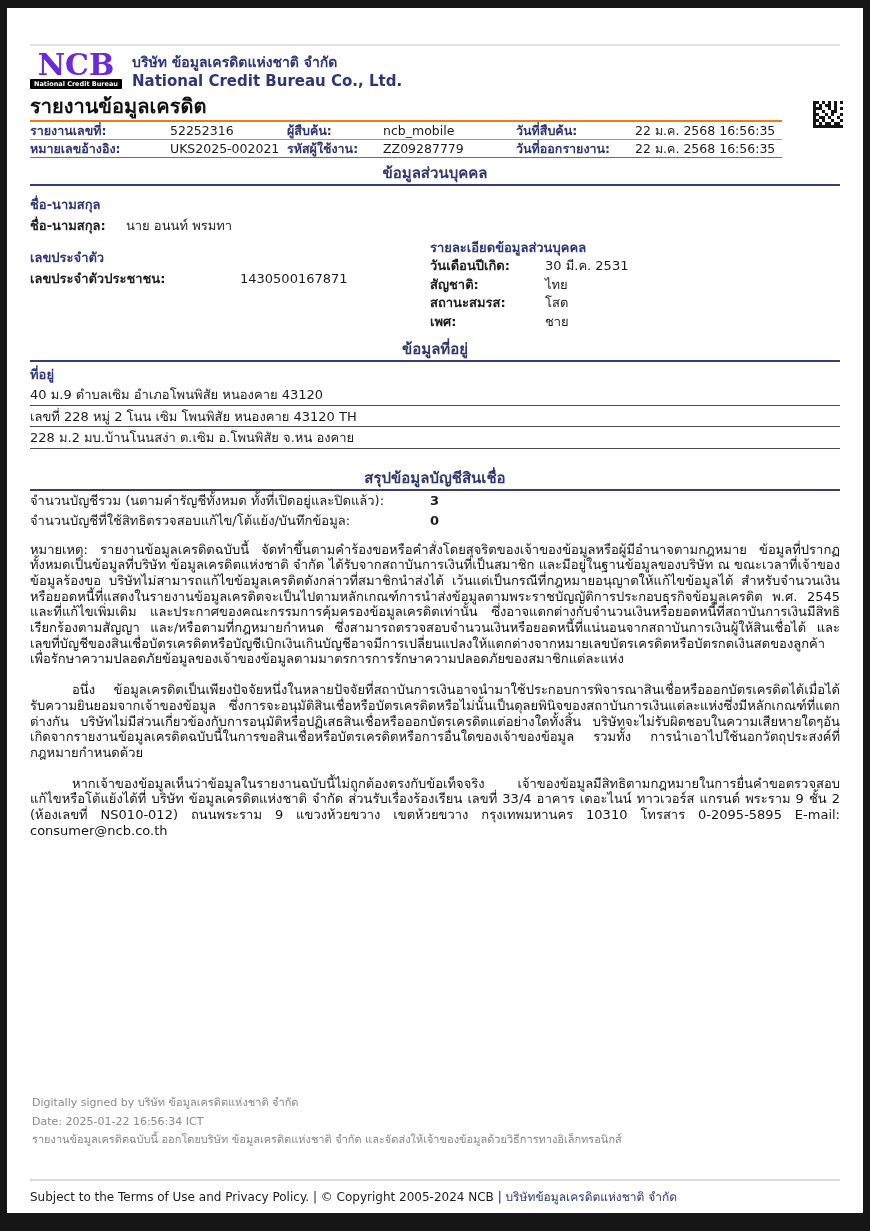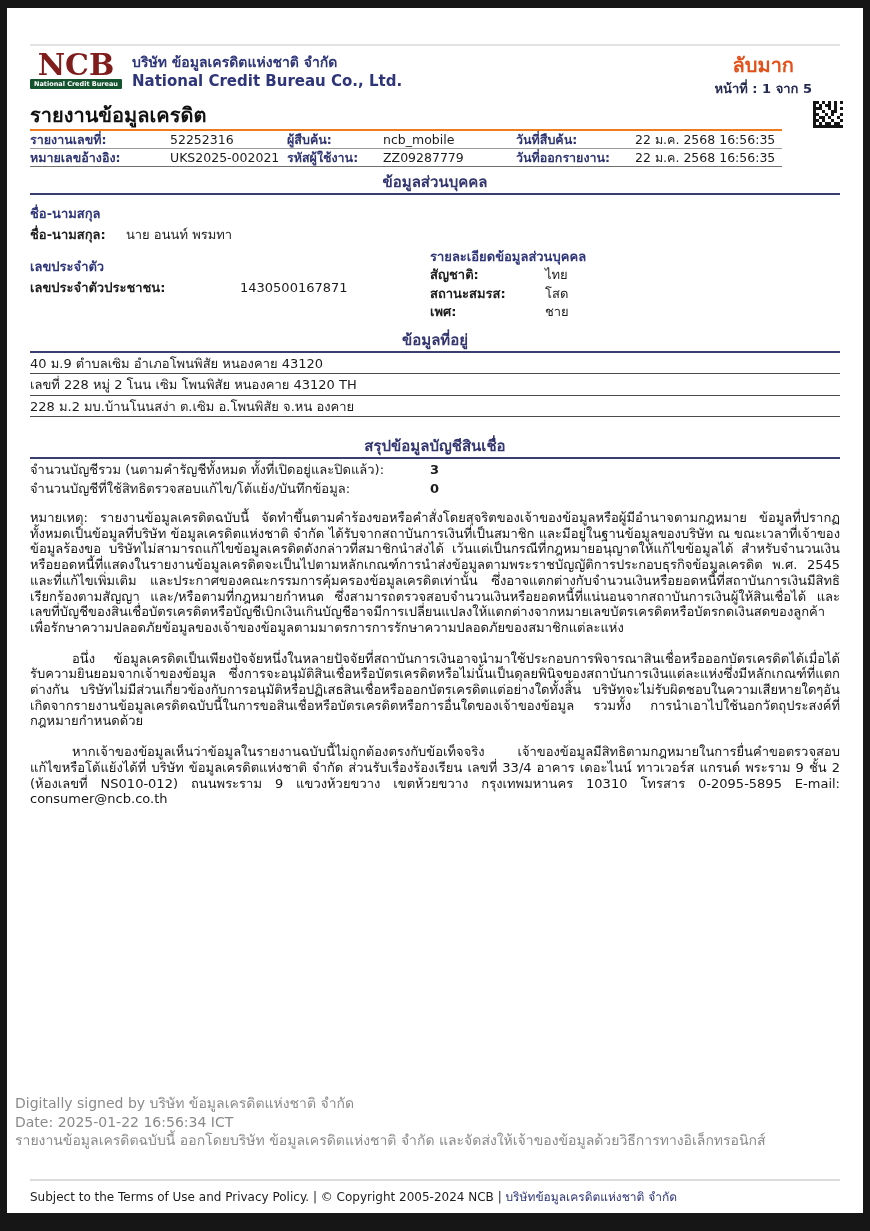--- a/index.html
+++ b/index.html
@@ -19,25 +19,25 @@
     padding: 0 23px;
   }
   .top-rule { margin-top: 36px; border-top: 2px solid #e3e3e3; }
 
   
   .header-row { display: flex; justify-content: space-between; margin-top: 6px; }
   .logo-group { display: flex; align-items: flex-start; }
   .logo-box { width: 92px; text-align: center; }
   .logo-acronym {
     font-size: 30px; font-weight: bold; letter-spacing: 0px;
-    color: #7f1d1d; line-height: 26px;
+    color: #6d28d9; line-height: 26px;
     font-family: "DejaVu Serif", "Liberation Serif", serif;
   }
   .logo-banner {
-    background: #14532d; color: #ffffff;
+    background: #000000; color: #ffffff;
     font-size: 6.5px; font-weight: bold; line-height: 10px;
     margin-top: 1px; border-radius: 1px;
   }
   .company-names { margin-left: 10px; padding-top: 1px; }
   .company-th { color: #2e3578; font-weight: bold; font-size: 14px; line-height: 19px; }
   .company-en { color: #2e3578; font-weight: bold; font-size: 15px; line-height: 18px; }
   .classification-block { text-align: center; padding-right: 28px; padding-top: 2px; }
   .classification { color: #e2511a; font-weight: bold; font-size: 20px; line-height: 22px; }
   .page-indicator { color: #23294f; font-weight: bold; font-size: 13px; margin-top: 2px; }
 
@@ -92,21 +92,21 @@
   .summary-row .val { font-weight: bold; }
   .summary-row:nth-of-type(1) { border-bottom: 1px solid #9a9a9a; }
   .summary-row:nth-of-type(2) { border-bottom: 2px solid #3a3d70; }
 
   
   .notes { margin-top: 12px; font-size: 13px; line-height: 15.7px; text-align: justify; color: #161616; }
   .notes p { margin: 0; }
   .notes p + p { margin-top: 15px; text-indent: 42px; }
 
   
-  .signature { position: absolute; left: 8px; top: 1086px; color: #8a8a8a; font-size: 14px; }
+  .signature { position: absolute; left: 25px; top: 1086px; color: #8a8a8a; font-size: 11px; }
   .signature div { line-height: 18.5px; }
 
   
   .footer {
     position: absolute; left: 23px; right: 23px; bottom: 7px;
     border-top: 2px solid #dcdcdc; padding-top: 6px;
     font-size: 12px; color: #1c1c1c;
   }
   .footer-link { color: #2e3578; }
 </style>
@@ -120,24 +120,20 @@
   <div class="header-row">
     <div class="logo-group">
       <div class="logo-box">
         <div class="logo-acronym">NCB</div>
         <div class="logo-banner">National Credit Bureau</div>
       </div>
       <div class="company-names">
         <div class="company-th">บริษัท ข้อมูลเครดิตแห่งชาติ จำกัด</div>
         <div class="company-en">National Credit Bureau Co., Ltd.</div>
       </div>
-    </div>
-    <div class="classification-block">
-      <div class="classification">ลับมาก</div>
-      <div class="page-indicator">หน้าที่ :  1  จาก  5</div>
     </div>
   </div>
 
   <div class="doc-title">รายงานข้อมูลเครดิต</div>
 
   <svg class="barcode" width="30" height="27" viewBox="0 0 10 9">
     <g fill="#151515">
       <rect x="0" y="0" width="1" height="9"></rect>
       <rect x="0" y="8" width="10" height="1"></rect>
       <rect x="1" y="0" width="1" height="1"></rect>
@@ -201,36 +197,41 @@
       </div>
       <div class="sub-heading id-heading">เลขประจำตัว</div>
       <div class="id-line">
         <span class="lbl">เลขประจำตัวประชาชน:</span>
         <span class="val">1430500167871</span>
       </div>
     </div>
     <div class="personal-right">
       <div class="sub-heading">รายละเอียดข้อมูลส่วนบุคคล</div>
       <div class="detail-row">
+        <span class="lbl">วันเดือนปีเกิด:</span>
+        <span class="val">30 มี.ค. 2531</span>
+      </div>
+      <div class="detail-row">
         <span class="lbl">สัญชาติ:</span>
         <span class="val">ไทย</span>
       </div>
       <div class="detail-row">
         <span class="lbl">สถานะสมรส:</span>
         <span class="val">โสด</span>
       </div>
       <div class="detail-row">
         <span class="lbl">เพศ:</span>
         <span class="val">ชาย</span>
       </div>
     </div>
   </div>
 
   <div class="section-header sh-address">ข้อมูลที่อยู่</div>
 
+  <div class="sub-heading address-heading">ที่อยู่</div>
   <div class="address-line">40 ม.9 ตำบลเซิม อำเภอโพนพิสัย หนองคาย 43120</div>
   <div class="address-line">เลขที่ 228 หมู่ 2 โนน เซิม โพนพิสัย หนองคาย 43120 TH</div>
   <div class="address-line">228 ม.2 มบ.บ้านโนนสง่า ต.เซิม อ.โพนพิสัย จ.หน องคาย</div>
 
   <div class="section-header sh-summary">สรุปข้อมูลบัญชีสินเชื่อ</div>
 
   <div class="summary-row">
     <span class="lbl">จำนวนบัญชีรวม (นตามคำรัญชีทั้งหมด ทั้งที่เปิดอยู่และปิดแล้ว):</span>
     <span class="val">3</span>
   </div>

